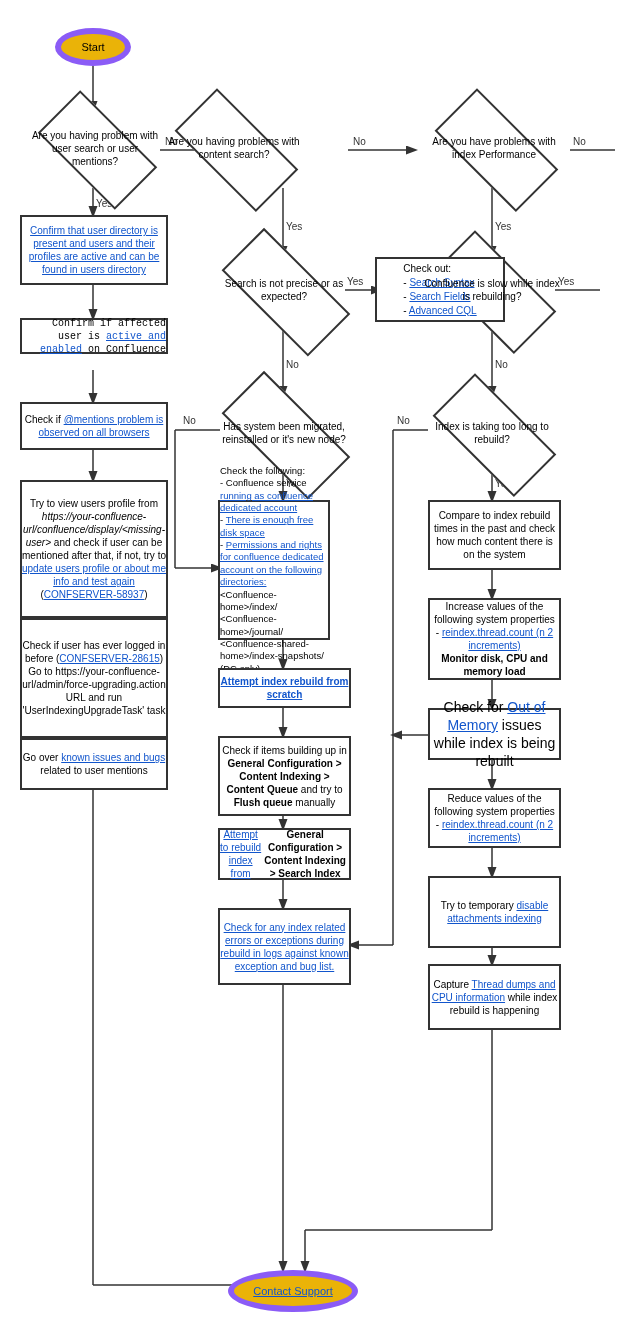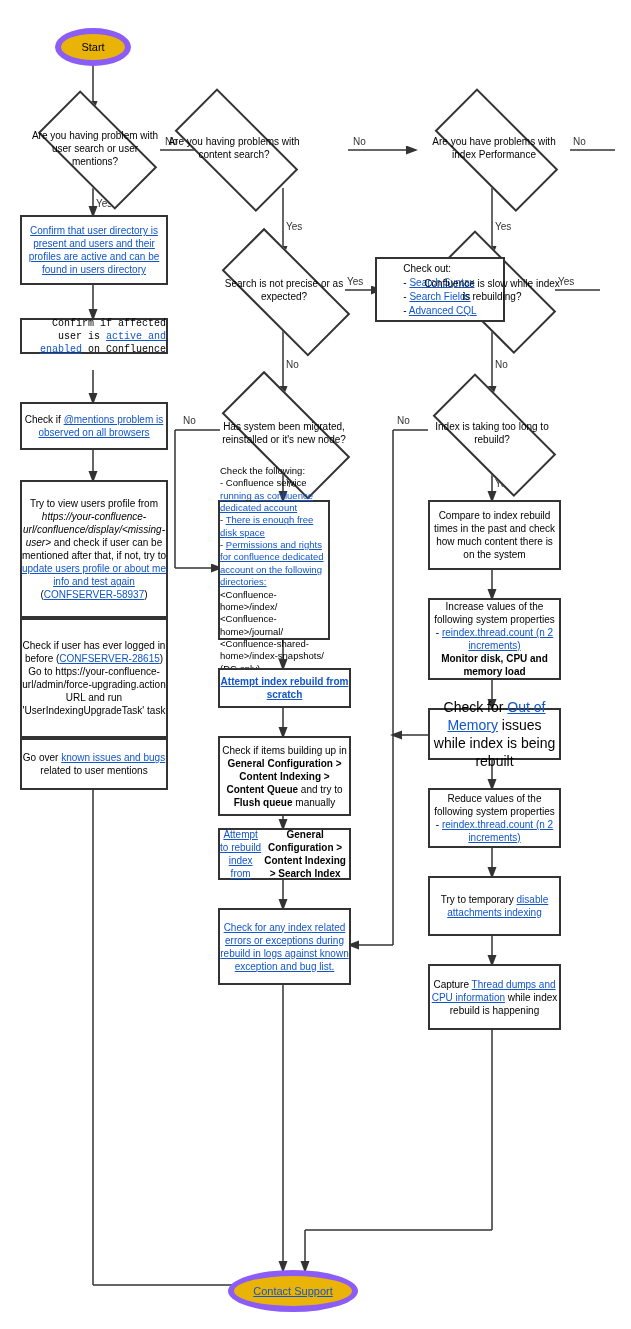--- a/index.html
+++ b/index.html
@@ -305,21 +305,21 @@
   </div>
 
   <div class="shape rect" style="left:428px; top:708px; width:133px; height:52px; font-size:14px; line-height:1.3; text-align:center;">
     <span>Check for <a href="#">Out of Memory</a> issues while index is being rebuilt</span>
   </div>
 
   <div class="shape rect" style="left:428px; top:788px; width:133px; height:60px; font-size:10px; line-height:1.3; text-align:center;">
     <span>Reduce values of the following system properties<br>- <a href="#">reindex.thread.count (n 2 increments)</a></span>
   </div>
 
-  <div class="shape rect" style="left:428px; top:876px; width:133px; height:60px; font-size:10px; line-height:1.3; text-align:center;">
+  <div class="shape rect" style="left:428px; top:876px; width:133px; height:72px; font-size:10px; line-height:1.3; text-align:center;">
     <span>Try to temporary <a href="#">disable attachments indexing</a></span>
   </div>
 
   <div class="shape rect" style="left:428px; top:964px; width:133px; height:66px; font-size:10px; line-height:1.3; text-align:center;">
     <span>Capture <a href="#">Thread dumps and CPU information</a> while index rebuild is happening</span>
   </div>
 
   <div class="shape oval" style="left:228px; top:1270px; width:130px; height:42px;">
     <a href="#">Contact Support</a>
   </div>

